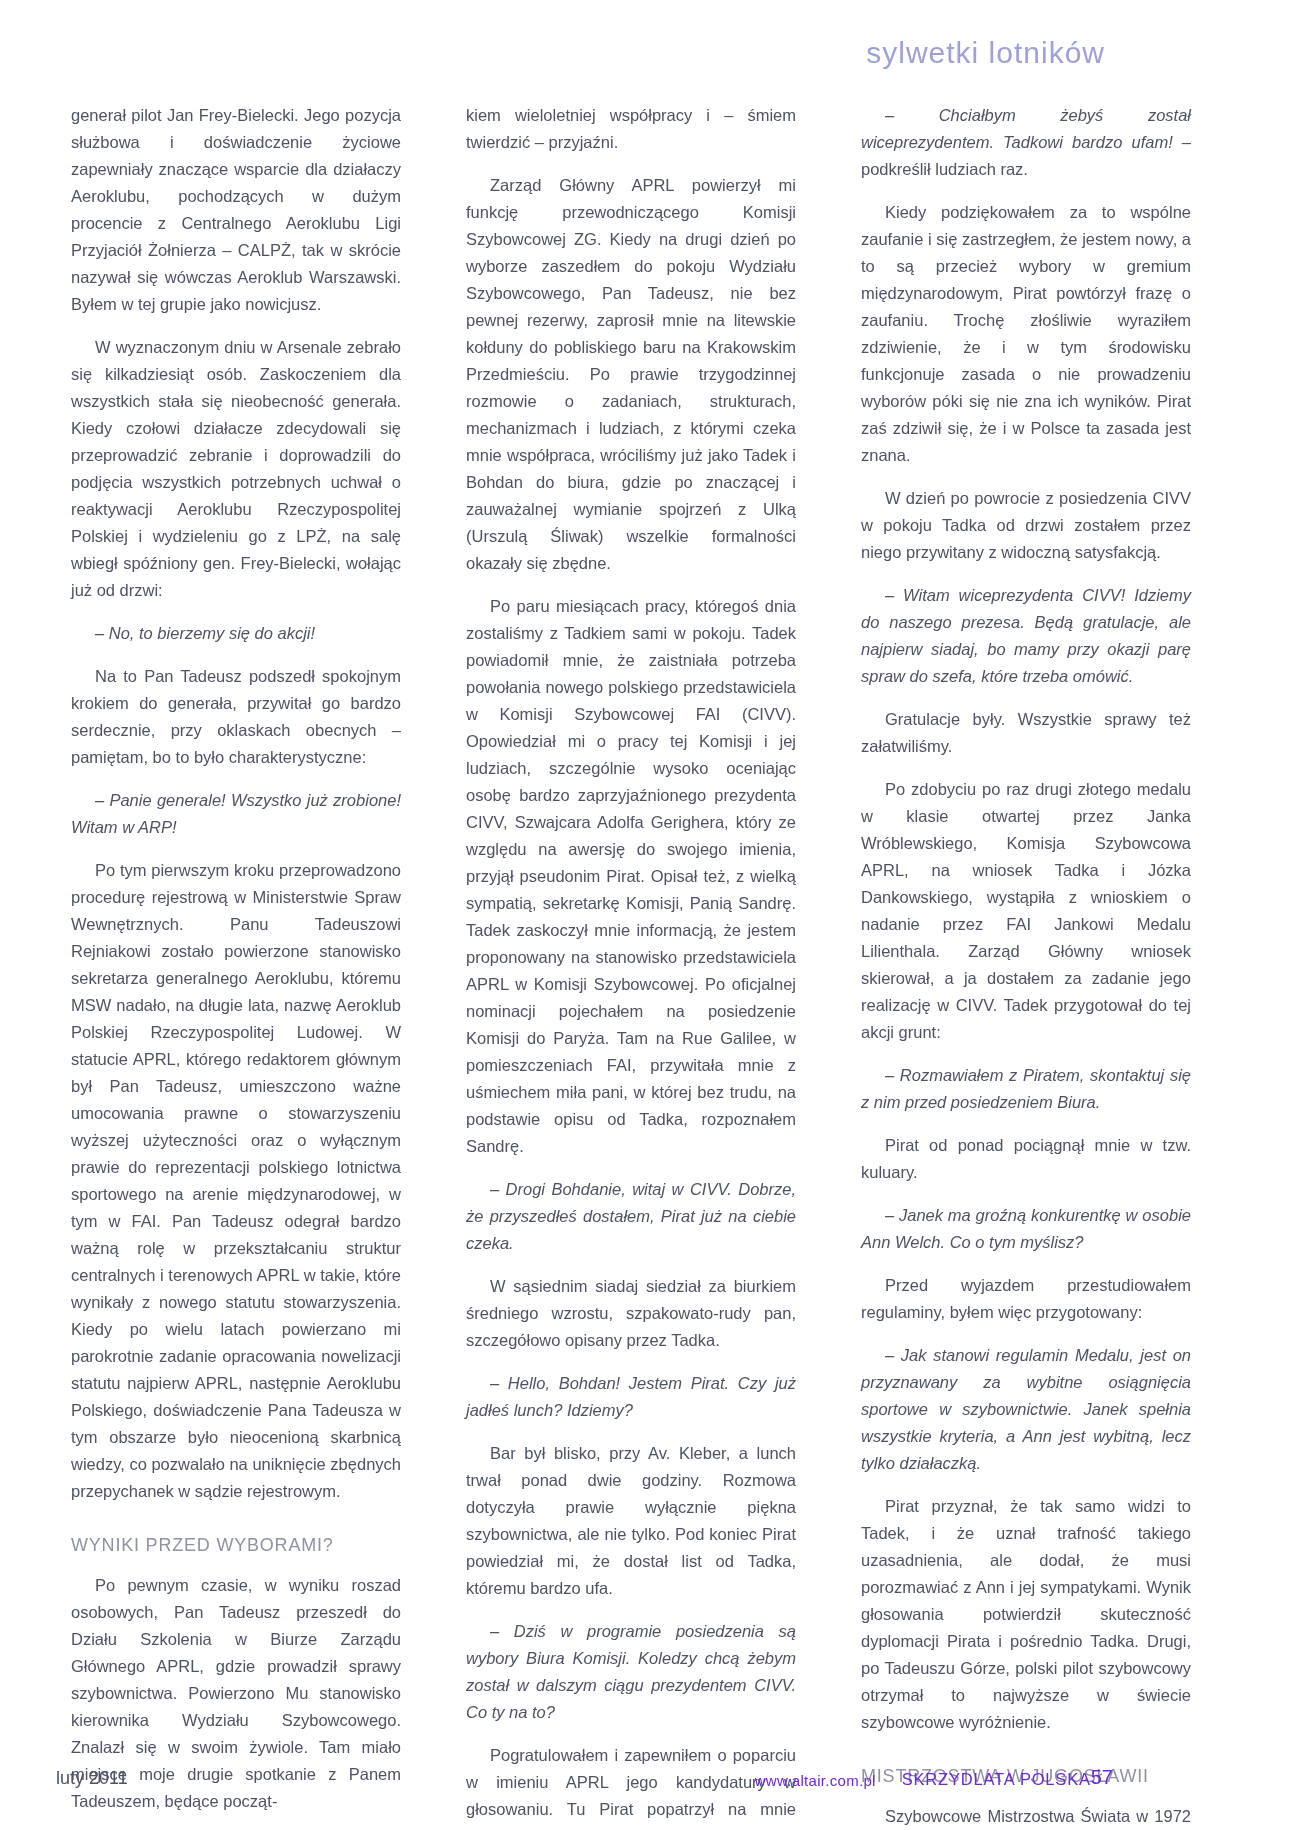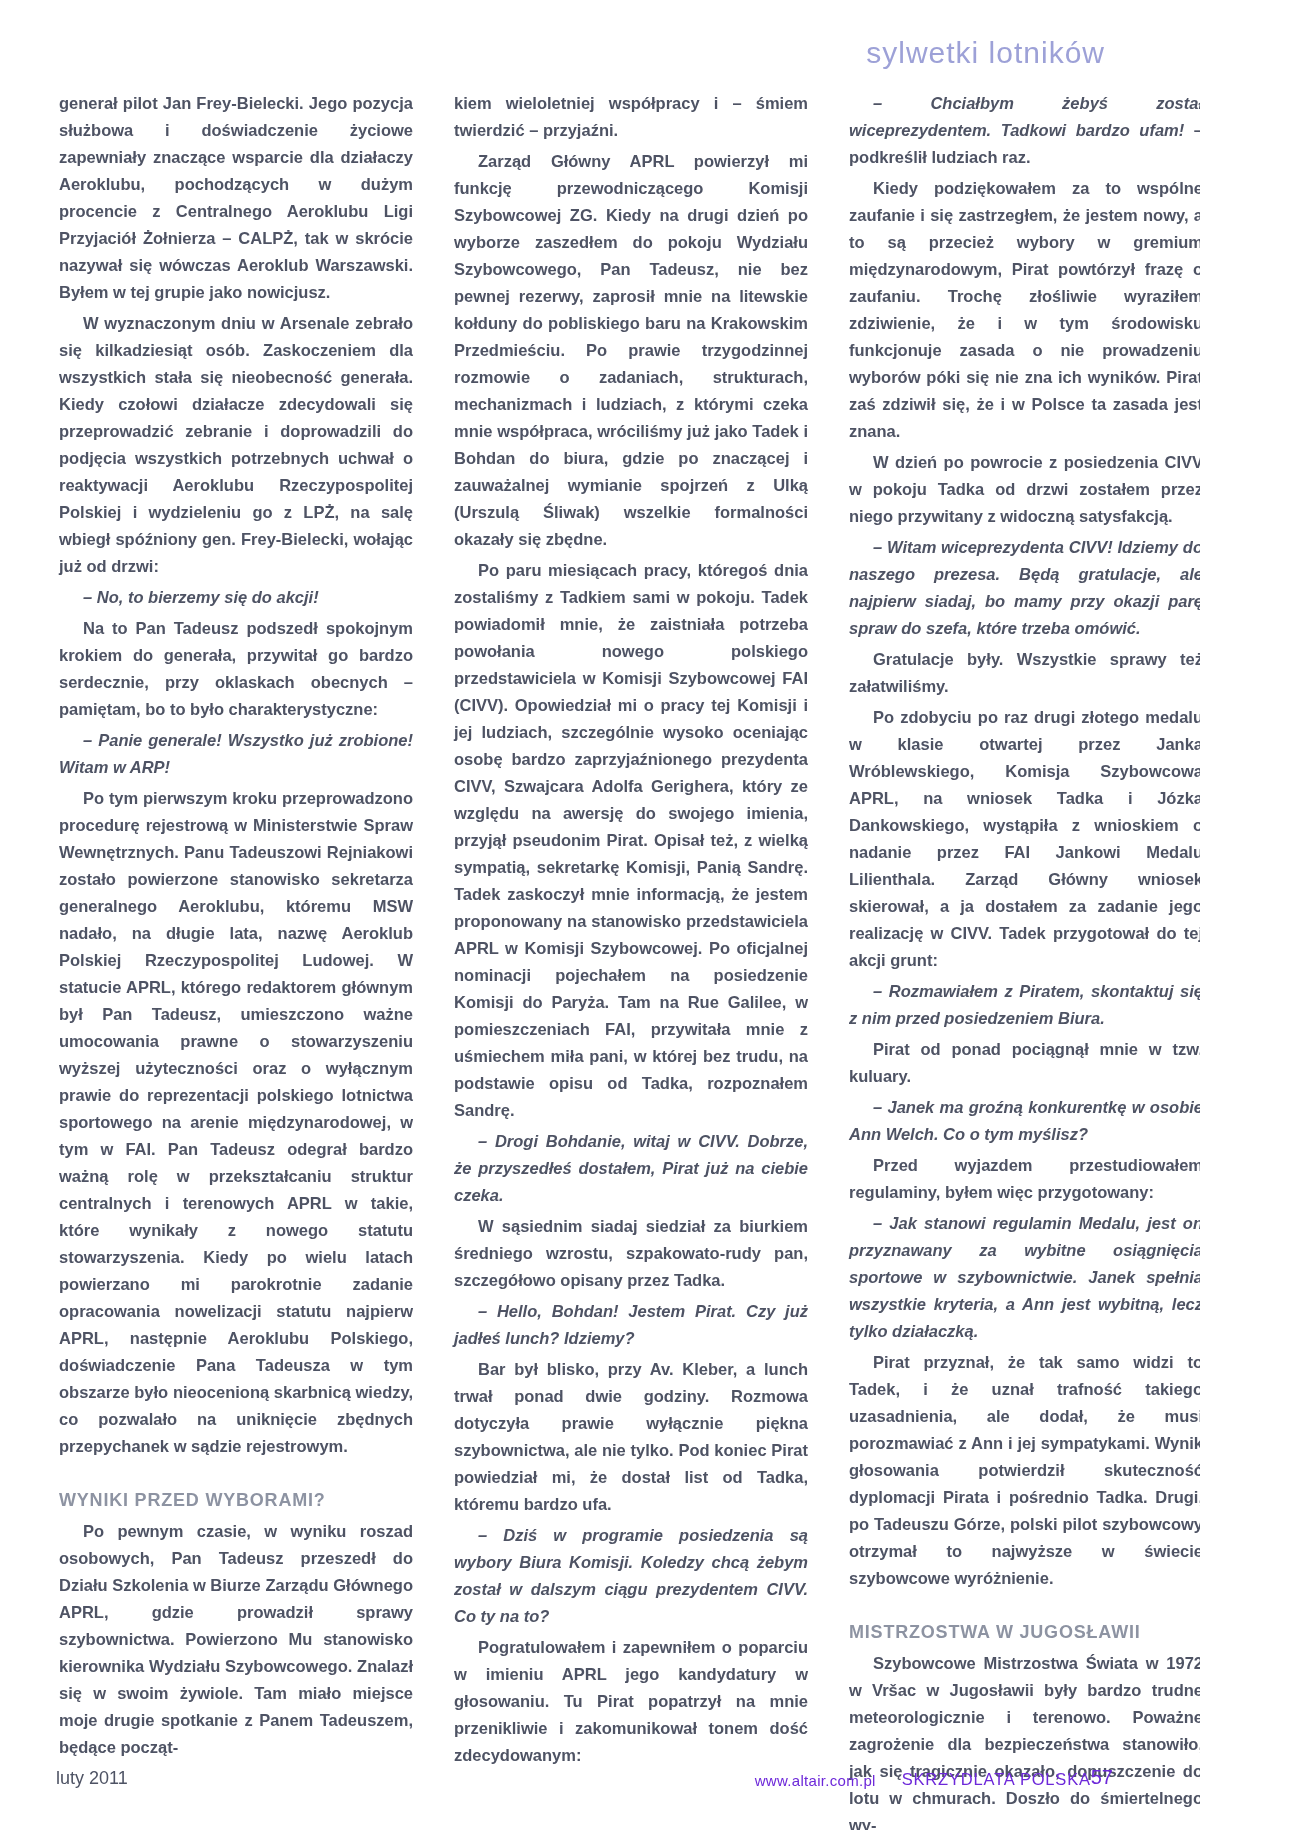--- a/index.html
+++ b/index.html
@@ -39,23 +39,22 @@
     position: absolute;
     left: 55px;
     top: 86px;
     display: flex;
     gap: 33px;
   }
   .col {
     width: 362px;
   }
   .col p, .col h2 {
-    margin: 4px;
+    margin: 16px;
     padding: 0;
-    font-weight: bold;
   }
   .normal, .dialog {
     font-size: 16.5px;
     line-height: 27px;
     color: #4e5364;
     text-align: justify;
   }
   .dialog {
     font-style: italic;
   }

